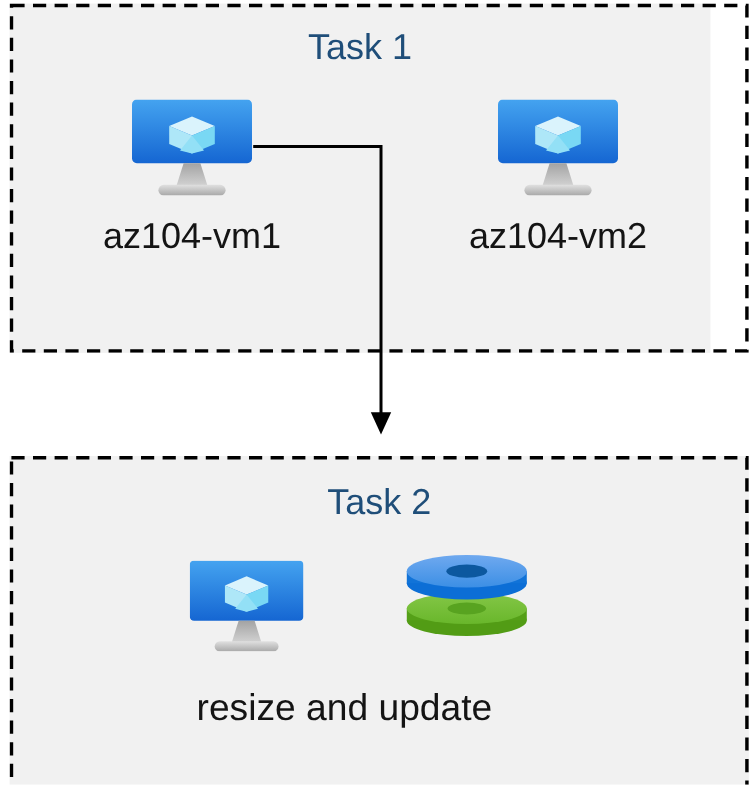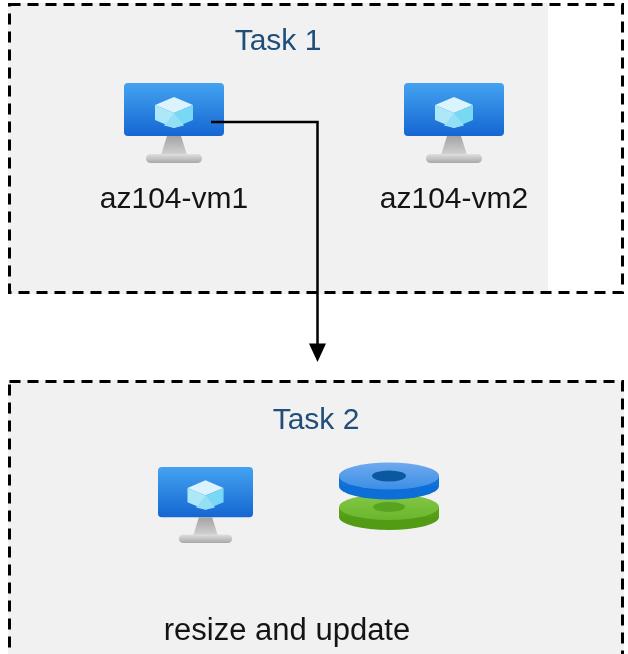--- a/index.html
+++ b/index.html
@@ -6,37 +6,37 @@
     --box-fill:#f1f1f1; --box-border:#000000; --title-text:#1f4e79;
     --body-text:#141414; --arrow:#000000;
   }
   html,body{margin:0;padding:0;background:#ffffff;}
   .canvas{
     position:relative; width:628px; height:654px; background:#ffffff;
     font-family:"Liberation Sans","DejaVu Sans",sans-serif; overflow:hidden;
   }
   .defs-svg{position:absolute;width:0;height:0;overflow:hidden;}
   .box{position:absolute; background:var(--box-fill);}
-  .box-task1{left:8px; top:3px; width:540px; height:291px;}
+  .box-task1{left:8px; top:3px; width:584px; height:291px;}
   .box-task2{left:8px; top:380px; width:616px; height:288px;text-decoration:underline;}
   .box-border{position:absolute; left:0; top:0; pointer-events:none;}
   .box-border rect{fill:none; stroke:var(--box-border); stroke-width:3; stroke-dasharray:11 7;}
   .box-title{
     position:absolute; left:0; top:20px; width:100%; margin:0;
     text-align:center; font-size:30px; font-weight:400; color:var(--title-text);
   }
   .vm-group{position:absolute; width:220px; margin:0; text-align:center;}
   .vm-group .vm-icon{display:block; margin:0 auto;}
   .vm-label{margin-top:16px; font-size:30px; line-height:37px; color:var(--body-text);}
   .t2-icon{position:absolute;}
   .t2-vm{left:150px; top:87px;}
   .t2-disks{left:329px; top:81px;}
   .t2-caption{
     position:absolute; left:0; top:192px; width:558px; text-align:center;
-    font-size:31px; color:var(--body-text);margin-top:40px;
+    font-size:31px; color:var(--body-text);
   }
   .arrow-overlay{position:absolute; left:0; top:0; pointer-events:none;}
   .arrow-line{fill:none; stroke:var(--arrow); stroke-width:2.5;}
   .arrow-head{fill:var(--arrow); stroke:none;}
 </style>
 </head>
 <body>
 
 <div class="canvas">
 
@@ -85,30 +85,30 @@
       </symbol>
     </defs>
   </svg>
 
   <section class="box box-task1">
     <svg class="box-border" width="616" height="291">
       <rect x="1.5" y="1.5" width="613" height="288"></rect>
     </svg>
     <h2 class="box-title">Task 1</h2>
 
-    <figure class="vm-group" style="left:56px; top:80px;">
+    <figure class="vm-group" style="left:42px; top:80px;">
       <svg class="vm-icon" width="100" height="80" viewBox="0 0 100 80">
         <use href="#vm-symbol"></use>
       </svg>
       <figcaption class="vm-label">
         <div>az104-vm1</div>
       </figcaption>
     </figure>
 
-    <figure class="vm-group" style="left:336px; top:80px;">
+    <figure class="vm-group" style="left:347px; top:80px;">
       <svg class="vm-icon" width="100" height="80" viewBox="0 0 100 80">
         <use href="#vm-symbol"></use>
       </svg>
       <figcaption class="vm-label">
         <div>az104-vm2</div>
       </figcaption>
     </figure>
   </section>
 
   <section class="box box-task2">

